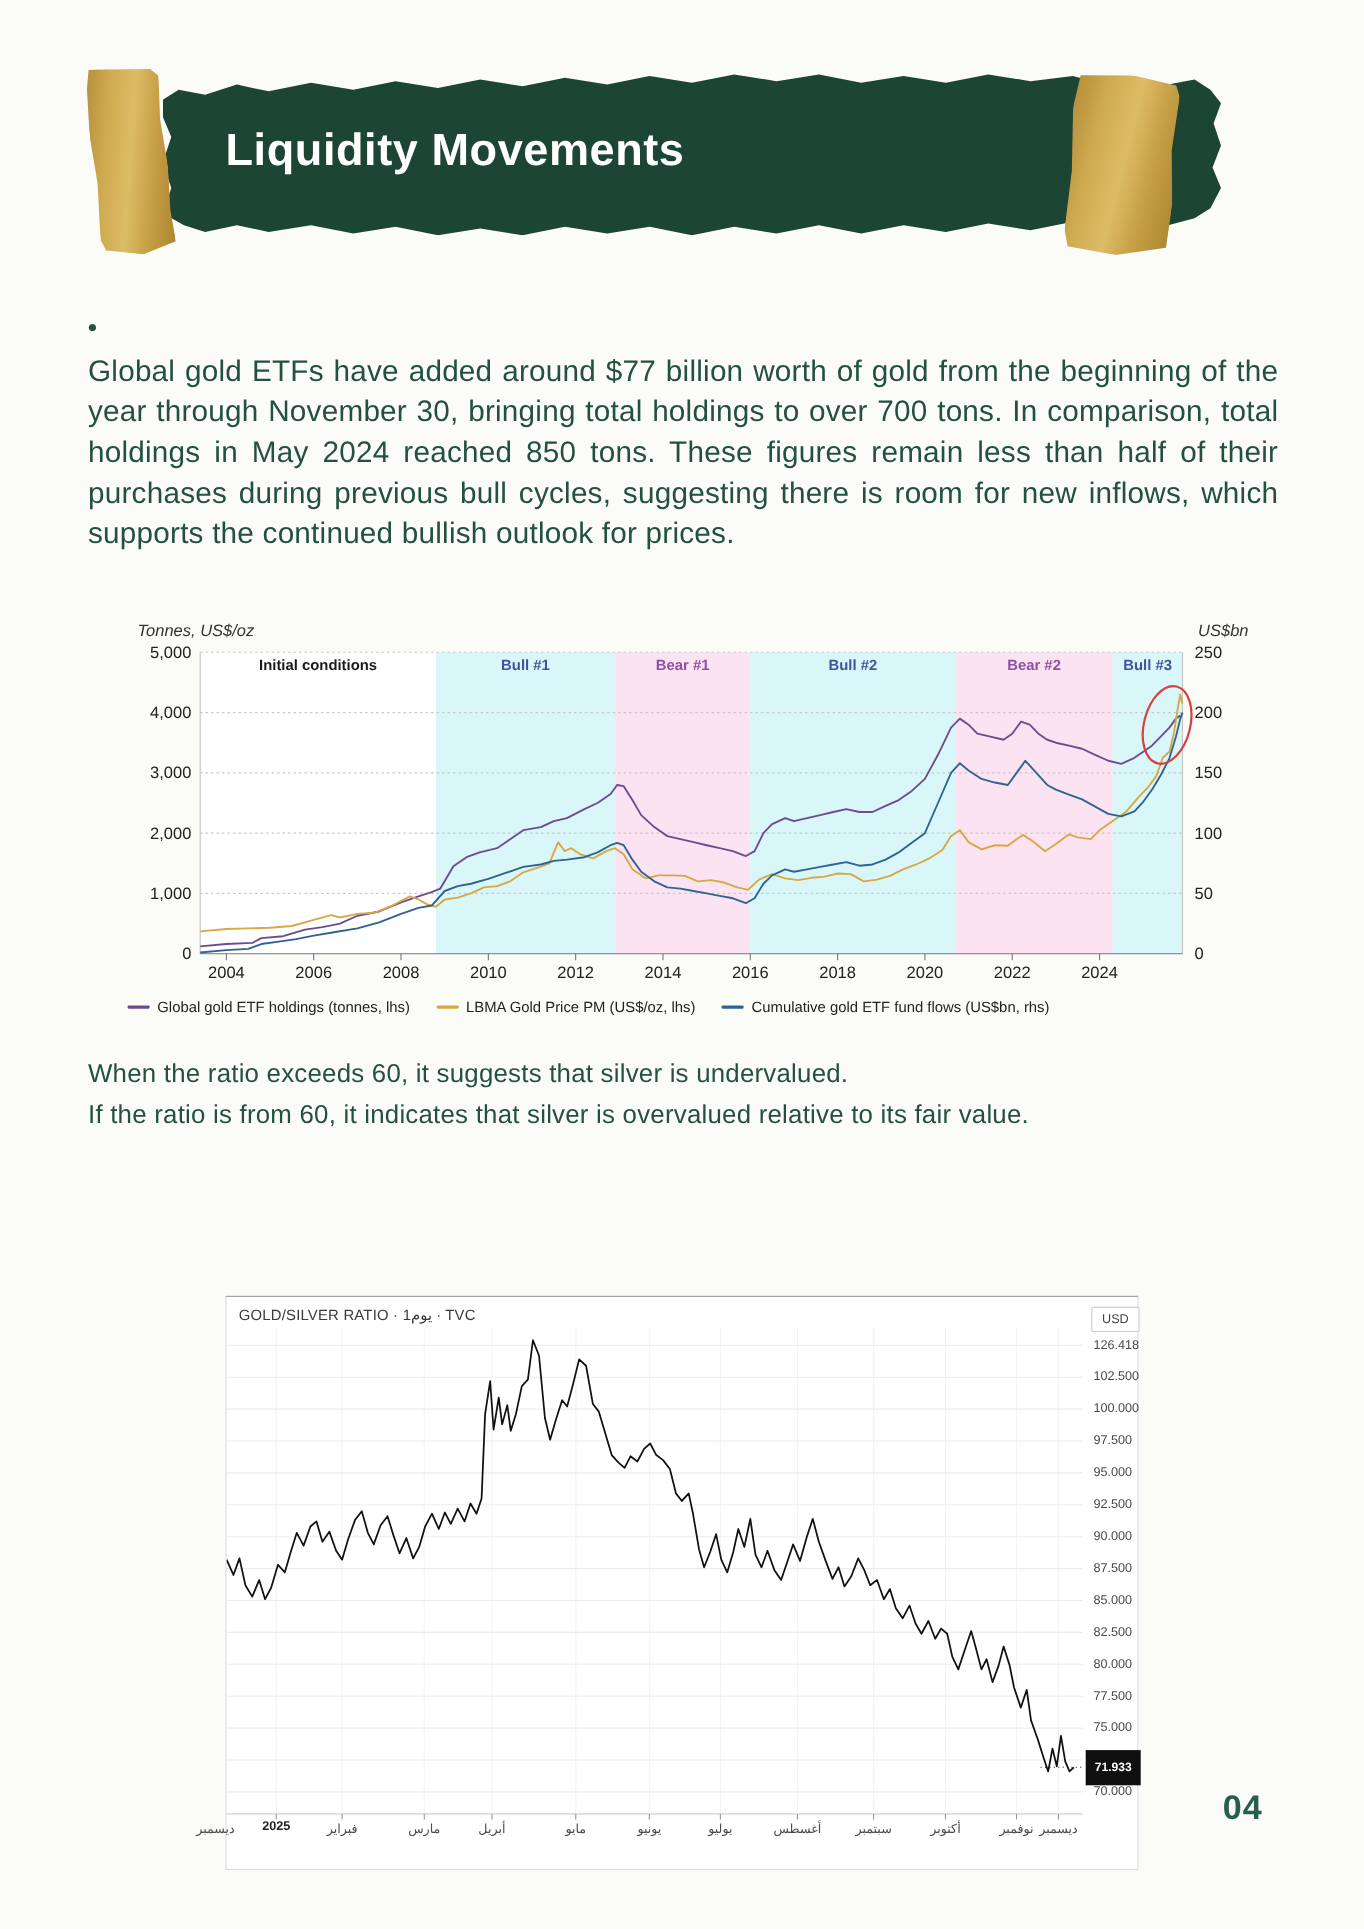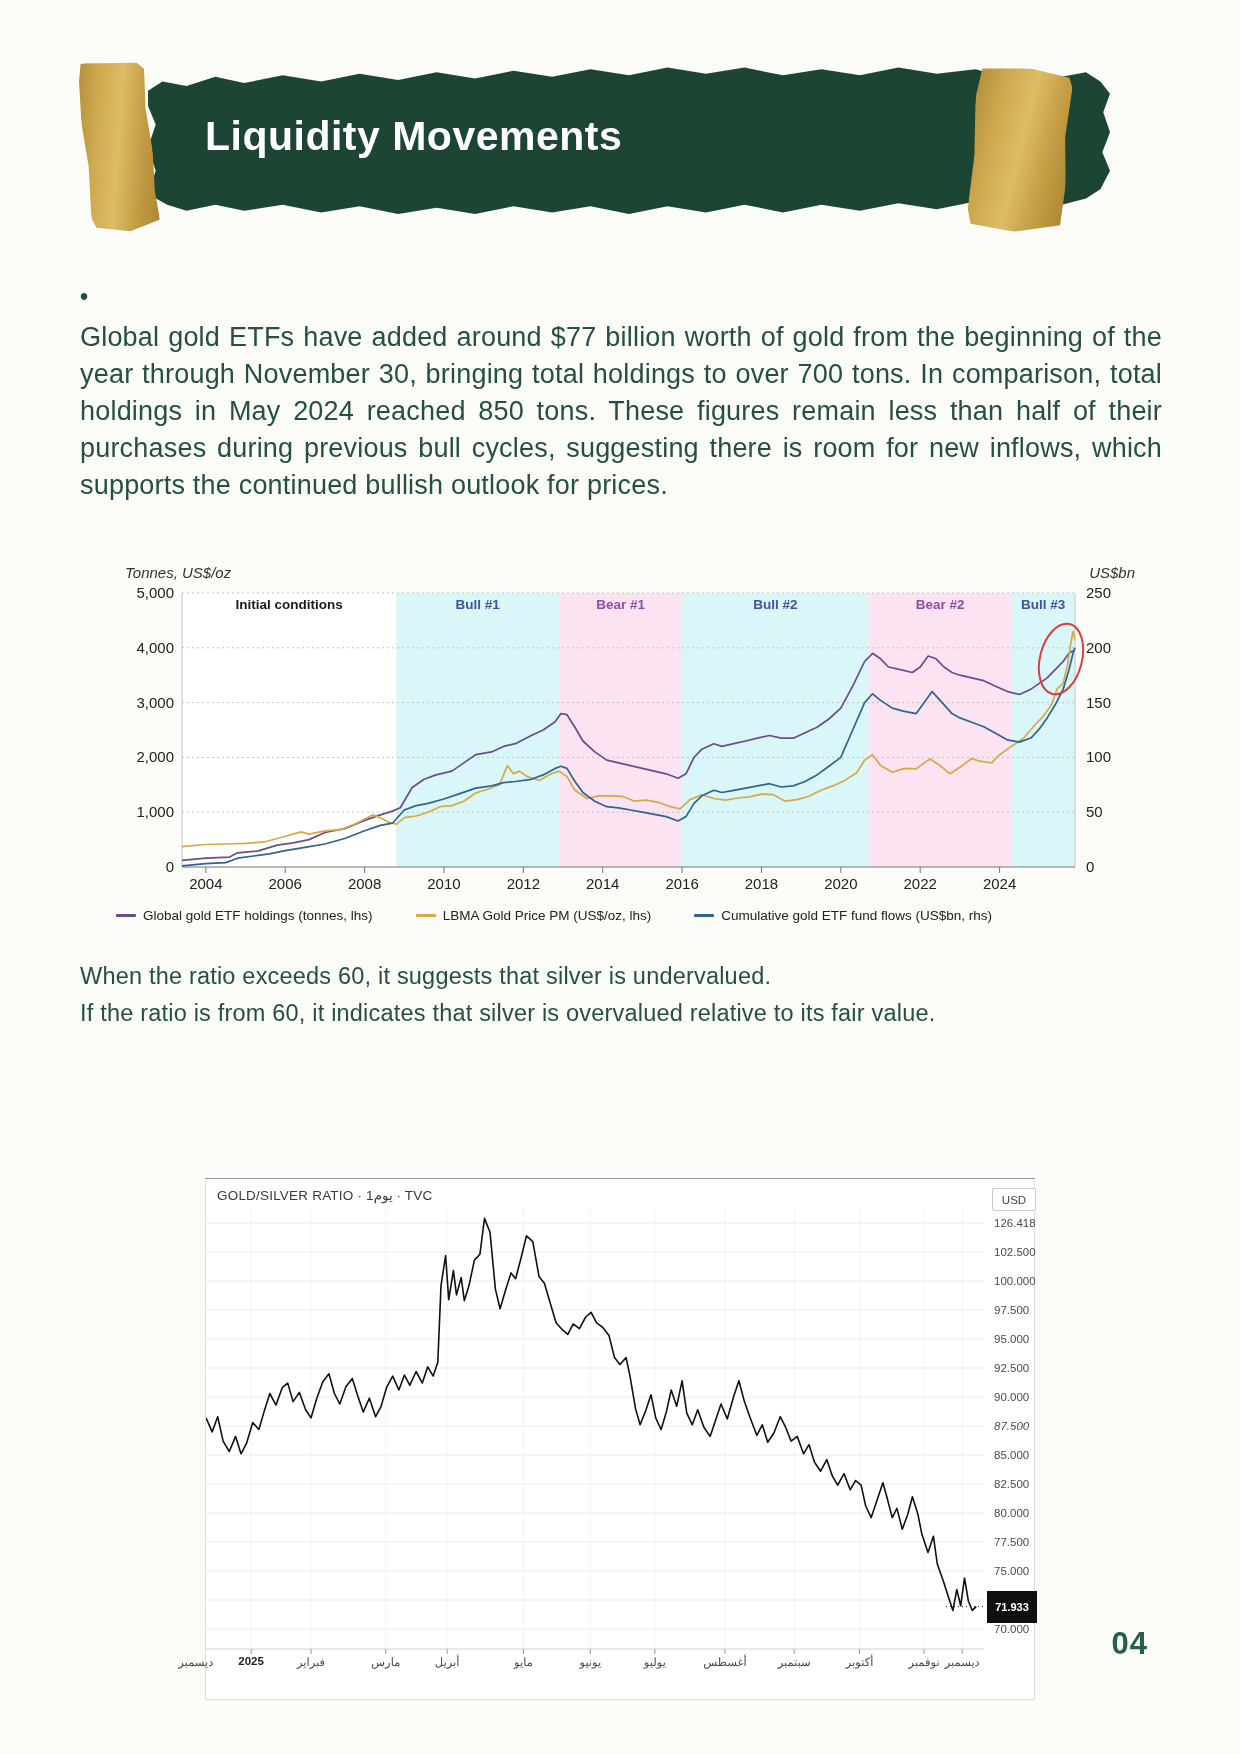--- a/index.html
+++ b/index.html
@@ -20,21 +20,21 @@
   .intro{position:absolute;left:80px;top:278px;width:1082px;color:#24513f;}
   .bullet-row{display:flex;gap:22px;font-size:23px;font-weight:700;line-height:38px;align-items:baseline;}
   .intro p{margin:3px 0 0;font-size:27px;line-height:37px;text-align:justify;letter-spacing:.2px;}
   .silver{position:absolute;left:80px;top:958px;width:1082px;color:#24513f;}
   .silver h2{margin:0 0 8px;font-size:27px;font-weight:700;}
   .silver p{margin:0;font-size:23.5px;line-height:37px;text-align:justify;letter-spacing:.2px;}
 
   
   .fig1{position:absolute;left:100px;top:562px;width:1040px;}
   .fig1 svg{display:block;font-family:"Liberation Sans",sans-serif;}
-  .legend{display:flex;gap:43px;margin:16px 0 0 16px;font-size:13.5px;color:#222;}
+  .legend{display:flex;gap:24px;margin:16px 0 0 16px;font-size:13.5px;color:#222;}
   .legend .li{display:flex;align-items:center;gap:7px;}
   .dash{width:20px;height:3px;border-radius:1px;}
 
   
   .fig2{position:absolute;left:205px;top:1178px;width:830px;height:522px;background:#ffffff;
         border:1px solid #dcdcdc;border-top:1px solid #9a9a9a;box-sizing:border-box;}
   .fig2 svg{position:absolute;left:0;top:0;font-family:"Liberation Sans",sans-serif;}
   .tv-title{position:absolute;left:11px;top:8px;font-size:13.5px;color:#3a3a3a;letter-spacing:.2px;}
   .usd-box{position:absolute;left:786px;top:9px;width:42px;height:21px;border:1px solid #cccccc;background:#fff;
            font-size:11.5px;color:#444;display:flex;align-items:center;justify-content:center;border-radius:2px;}
@@ -198,21 +198,21 @@
     <span class="tv-title">GOLD/SILVER RATIO · 1يوم · TVC</span>
     <span class="usd-box">USD</span>
     <span class="price-badge" id="c2badge" style="top: 427.577px;">71.933</span>
   <span class="price-label" style="top: 44px;">126.418</span>
       <span class="price-label" style="top: 73px;">102.500</span>
       <span class="price-label" style="top: 102px;">100.000</span>
       <span class="price-label" style="top: 131px;">97.500</span>
       <span class="price-label" style="top: 160px;">95.000</span>
       <span class="price-label" style="top: 189px;">92.500</span>
       <span class="price-label" style="top: 218px;">90.000</span>
-      <span class="price-label" style="top: 247px; font-style: italic;">87.500</span>
+      <span class="price-label" style="top: 247px;">87.500</span>
       <span class="price-label" style="top: 276px;">85.000</span>
       <span class="price-label" style="top: 305px;">82.500</span>
       <span class="price-label" style="top: 334px;">80.000</span>
       <span class="price-label" style="top: 363px;">77.500</span>
       <span class="price-label" style="top: 392px;">75.000</span>
       <span class="price-label" style="top: 421px;">72.500</span>
       <span class="price-label" style="top: 450px;">70.000</span>
       <span class="month-label" style="left: -10.114px;">ديسمبر</span>
       <span class="month-label bold" style="left: 45.124px;">2025</span>
       <span class="month-label" style="left: 105.03px;">فبراير</span>

